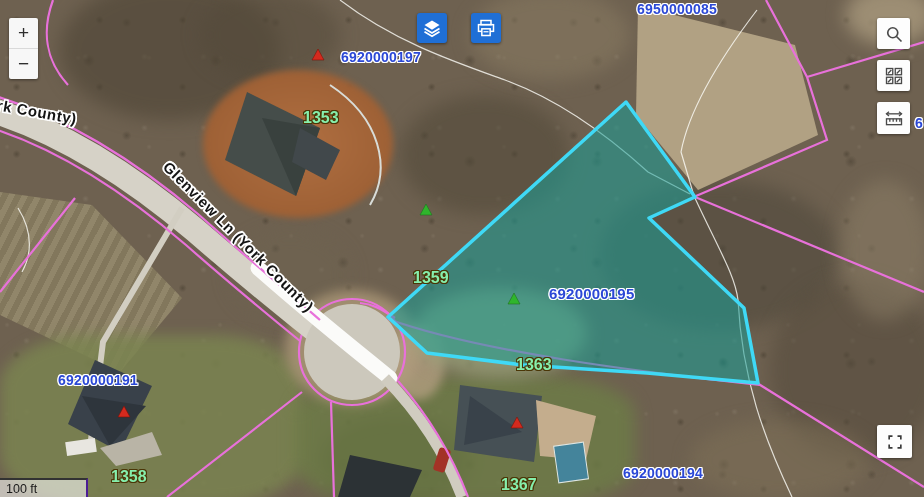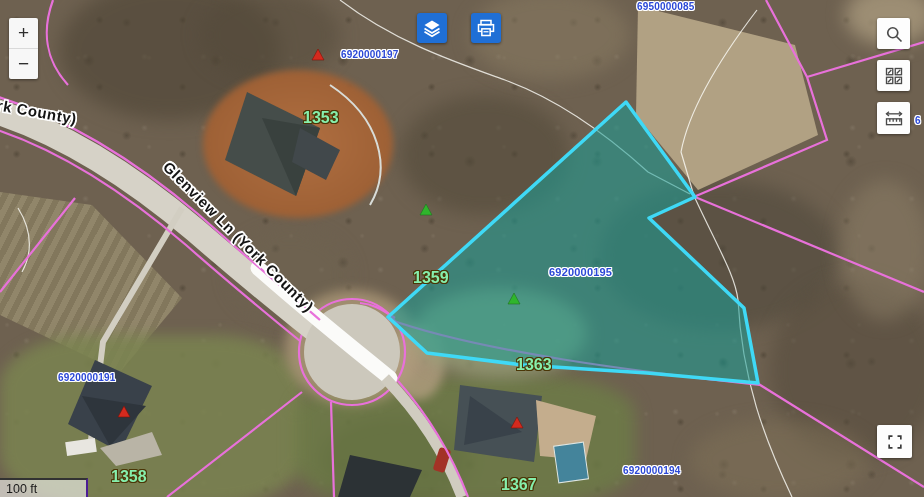--- a/index.html
+++ b/index.html
@@ -23,24 +23,24 @@
   .blob { position:absolute; border-radius:50%; filter:blur(9px); }
   .region { position:absolute; inset:0; }
   .scalebar-line { border-top:2px solid #323232; border-right:2px solid #4c1d95; }
 
   
   svg.vectors { position:absolute; left:0; top:0; z-index:5; }
 
   
   .map-label { position:absolute; white-space:nowrap; z-index:10; font-weight:bold; }
   .parcel-lbl {
-    color:#2b48d6; font-size:10px; letter-spacing:.2px;
+    color:#2b48d6; font-size:14px; letter-spacing:.2px;
     text-shadow:-1px -1px 0 #fff,1px -1px 0 #fff,-1px 1px 0 #fff,1px 1px 0 #fff,0 -1px 0 #fff,0 1px 0 #fff,-1px 0 0 #fff,1px 0 0 #fff;
   }
-  .parcel-lbl.big { font-size:11px; }
+  .parcel-lbl.big { font-size:15px;margin-top:19px; }
   .addr-lbl {
     color:#86efac; font-size:16px;
     text-shadow:-1px -1px 0 #4b3607,1px -1px 0 #4b3607,-1px 1px 0 #4b3607,1px 1px 0 #4b3607,0 -1px 0 #4b3607,0 1px 0 #4b3607,-1px 0 0 #4b3607,1px 0 0 #4b3607;
     margin-top:43px;
   }
   .road-lbl {
     color:#141414; font-size:15px; letter-spacing:.6px;
     text-shadow:-1.5px -1.5px 0 #fff,1.5px -1.5px 0 #fff,-1.5px 1.5px 0 #fff,1.5px 1.5px 0 #fff,0 -1.5px 0 #fff,0 1.5px 0 #fff,-1.5px 0 0 #fff,1.5px 0 0 #fff;
     transform-origin:0 0;
   }

